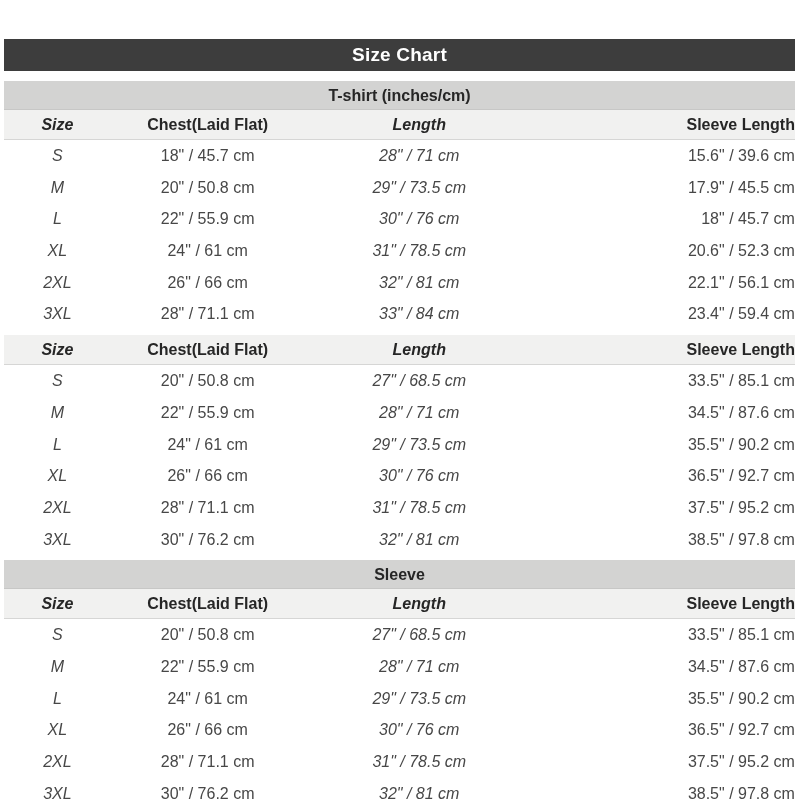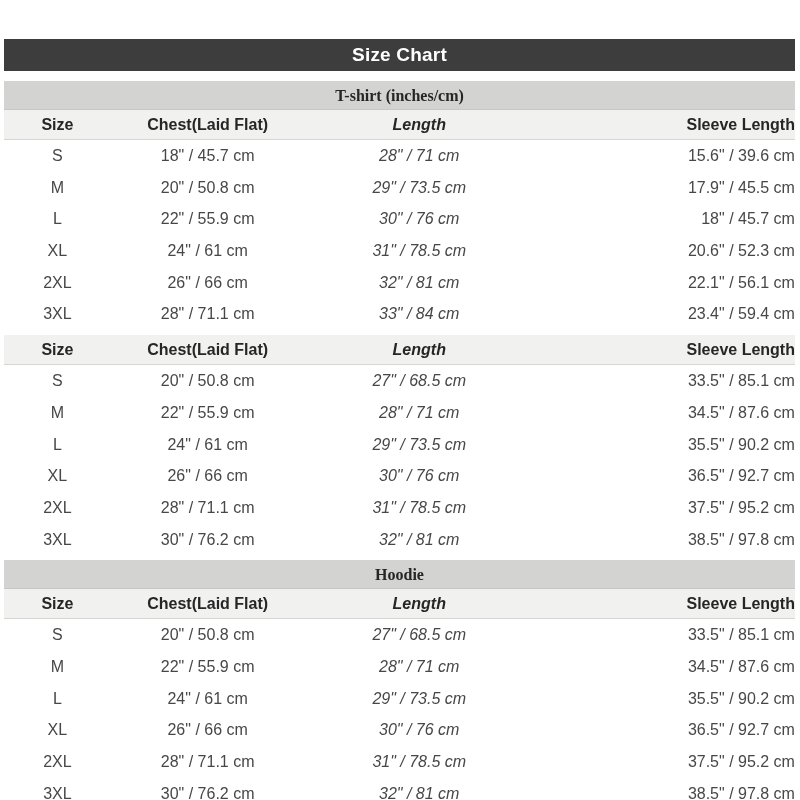--- a/index.html
+++ b/index.html
@@ -34,21 +34,20 @@
   .section-band {
     height: 29px;
     line-height: 29px;
     background: #d3d3d2;
     color: #262626;
     text-align: center;
     font-weight: bold;
     font-size: 16px;
     border-bottom: 1px solid #c7c7c6;
     box-sizing: border-box;
-    font-family: Liberation Serif, serif;
   }
   .row {
     display: flex;
     width: 100%;
   }
   .header-row {
     background: #f1f1f0;
     height: 30px;
     line-height: 30px;
     border-bottom: 1px solid #d6d6d5;
@@ -62,21 +61,21 @@
     line-height: 31.7px;
     font-size: 16px;
     color: #474747;
     background: #ffffff;
   }
   .cell {
     text-align: center;
     white-space: nowrap;
     overflow: hidden;
   }
-  .col-size   { flex: 0 0 13.5%; }
+  .col-size   { flex: 0 0 13.5%; font-style: italic; }
   .col-chest  { flex: 0 0 24.5%; }
   .col-length { flex: 0 0 29%; font-style: italic; }
   .col-sleeve { flex: 0 0 33%; text-align: right; }
 </style>
 </head>
 <body>
 
 <div class="page">
 
   <div class="title-bar">Size Chart</div>
@@ -170,21 +169,21 @@
         <div class="row data-row">
           <div class="cell col-size">3XL</div>
           <div class="cell col-chest">30" / 76.2 cm</div>
           <div class="cell col-length">32" / 81 cm</div>
           <div class="cell col-sleeve">38.5" / 97.8 cm</div>
         </div>
       </div>
   </section>
 
   <section class="chart-section">
-    <div class="section-band">Hoodie</div>
+    <div class="section-band">Sleeve</div>
     <div class="row header-row">
       <div class="cell col-size">Size</div>
       <div class="cell col-chest">Chest(Laid Flat)</div>
       <div class="cell col-length">Length</div>
       <div class="cell col-sleeve">Sleeve Length</div>
     </div>
     <div>
         <div class="row data-row">
           <div class="cell col-size">S</div>
           <div class="cell col-chest">20" / 50.8 cm</div>

